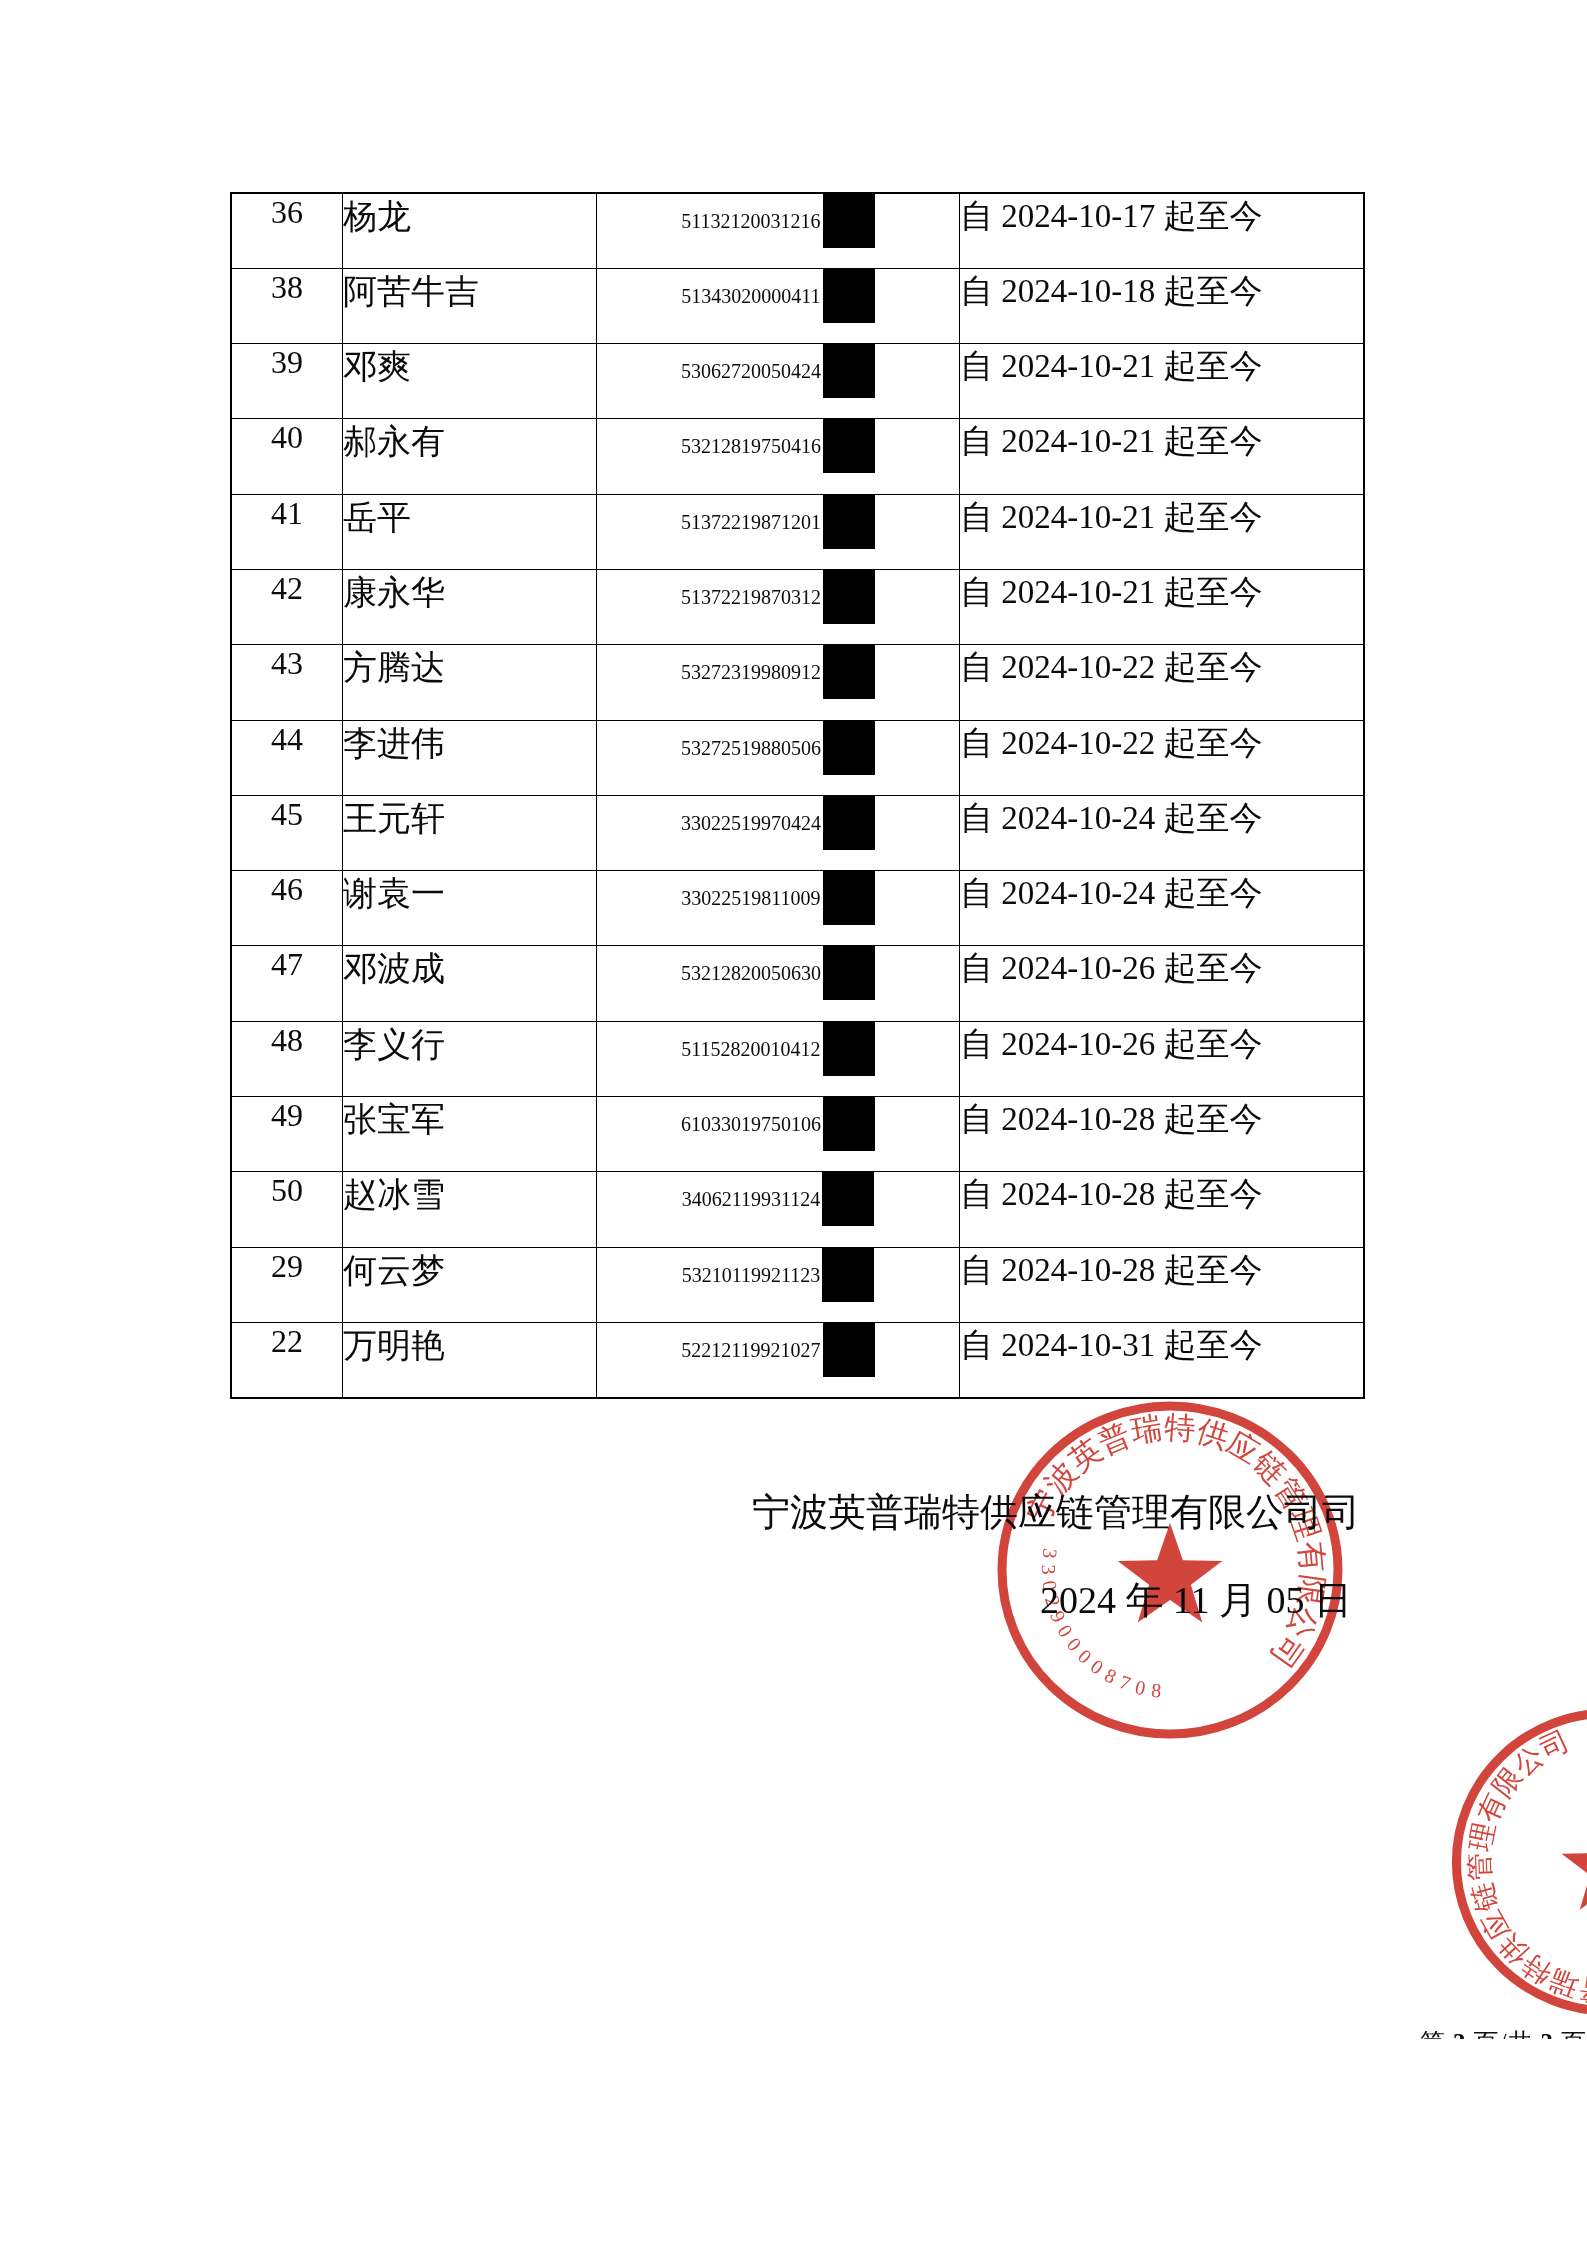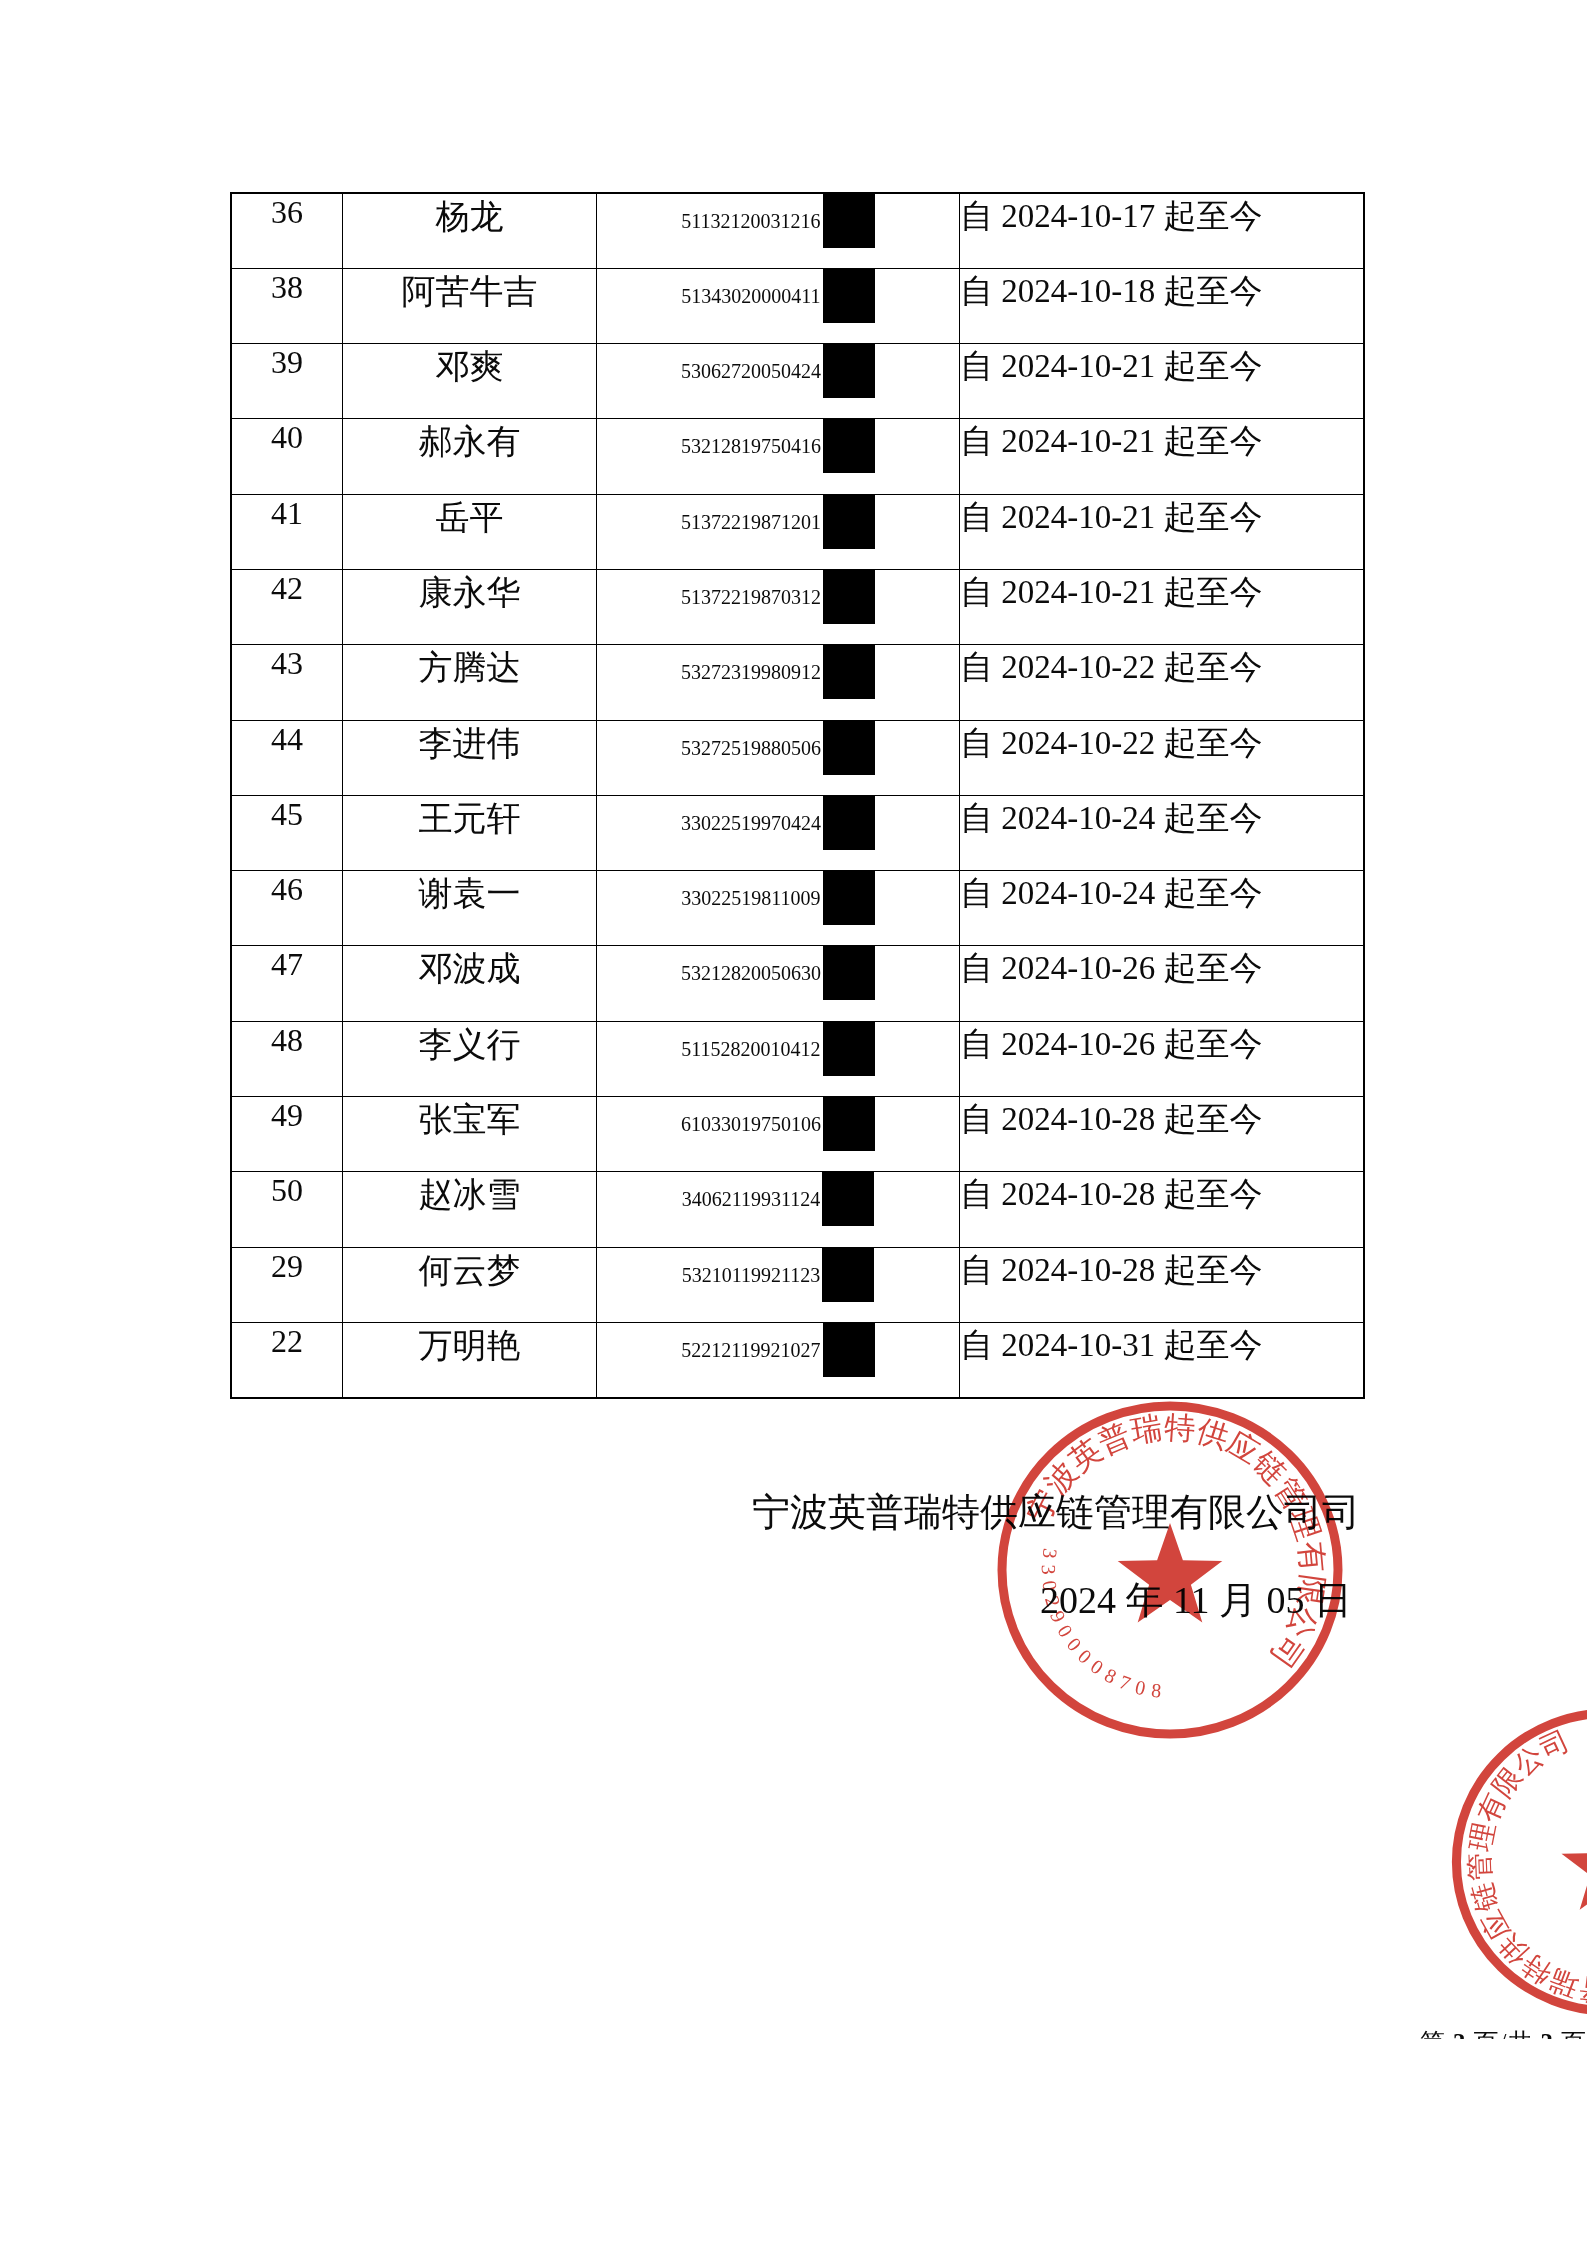--- a/index.html
+++ b/index.html
@@ -10,21 +10,21 @@
   table.roster{
     position:absolute;left:230px;top:192px;width:1128px;
     border-collapse:collapse;table-layout:fixed;
     border:2.5px solid #000;
   }
   table.roster td{
     border:1.8px solid #000;vertical-align:top;padding:0;overflow:hidden;
   }
   table.roster tr{height:75.3px;}
   td.c-no{width:110px;text-align:center;font-size:32px;padding-top:15px;}
-  td.c-name{width:253px;text-align:center;font-size:34px;padding-top:15px;white-space:nowrap;}
+  td.c-name{width:253px;font-size:34px;padding-top:15px;white-space:nowrap;}
   td.c-id{width:362px;text-align:center;font-size:20px;padding-top:17px;white-space:nowrap;}
   td.c-period{width:403px;text-align:left;font-size:33px;padding-top:11px;padding-left:18px;white-space:nowrap;}
   .redact{
     display:inline-block;width:52px;height:54px;background:#000;
     vertical-align:-20px;margin-left:2px;
   }
   .sig-company{
     position:absolute;left:752px;top:1492px;font-size:38px;line-height:1.1;
     white-space:nowrap;
   }

